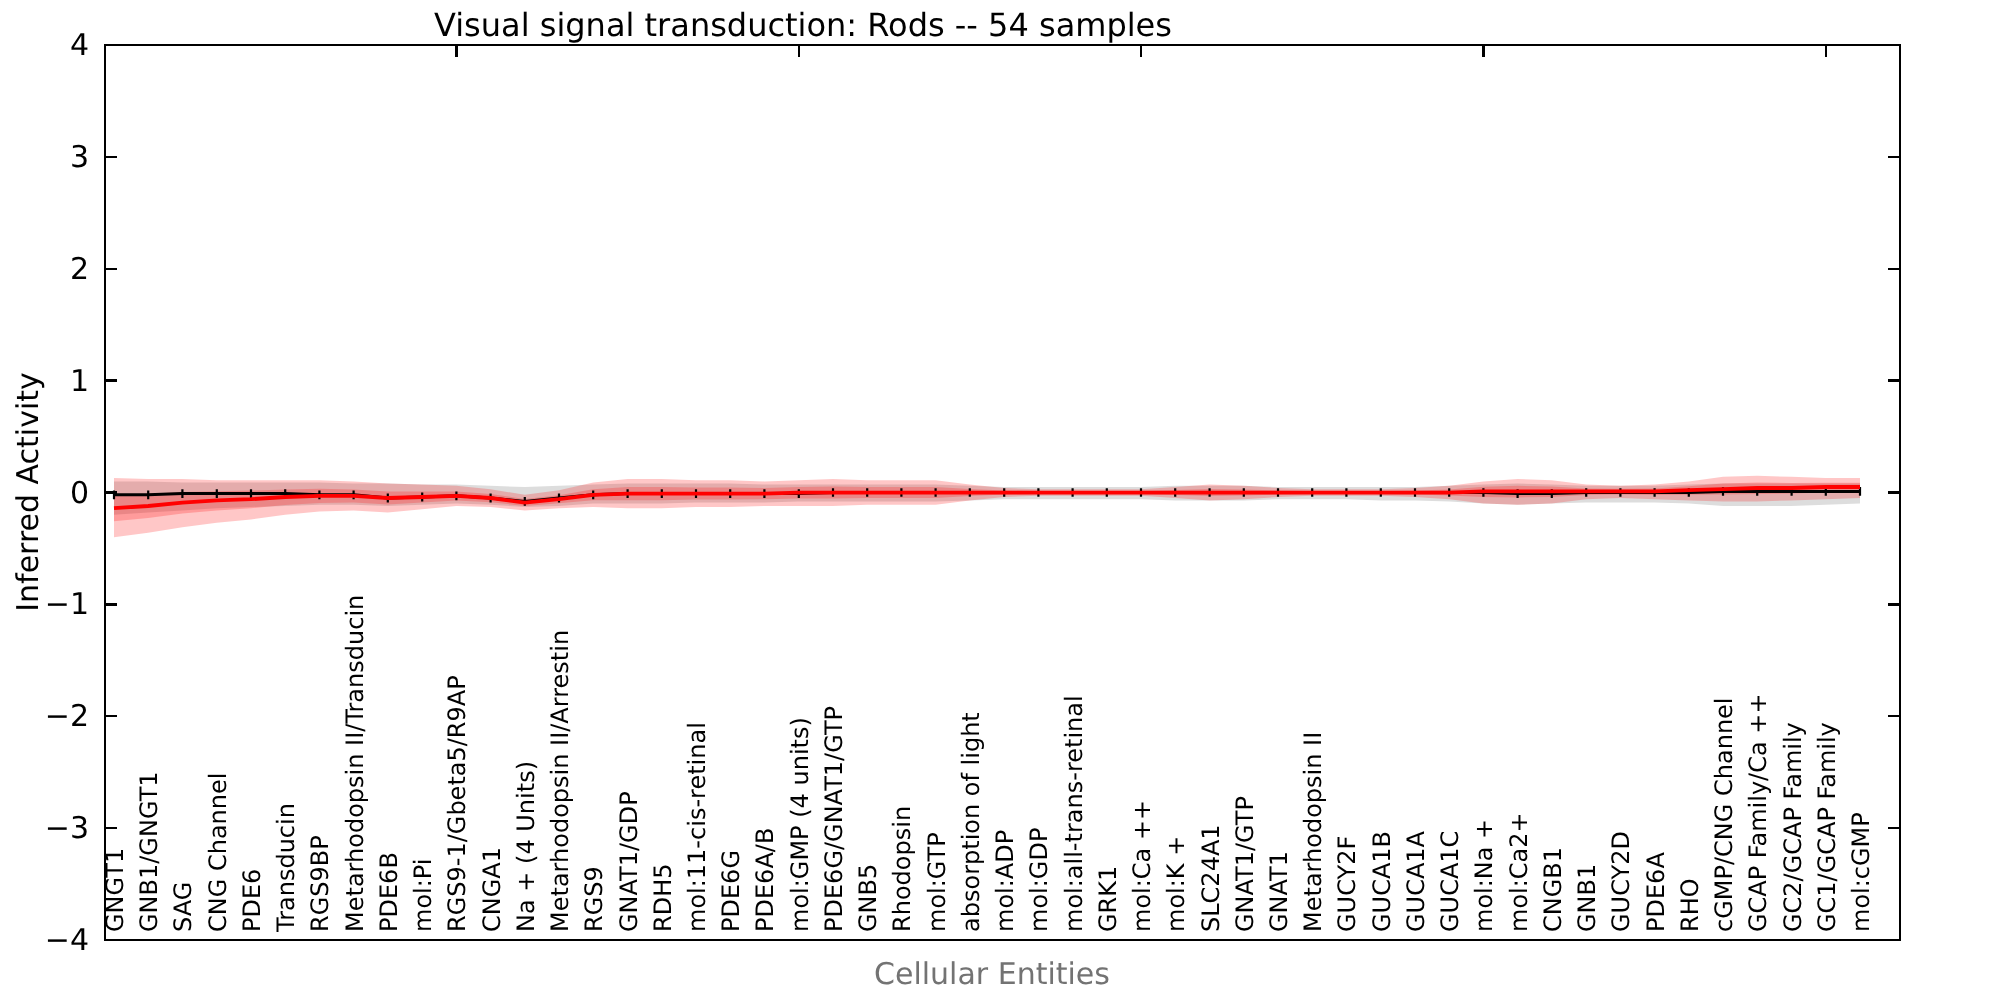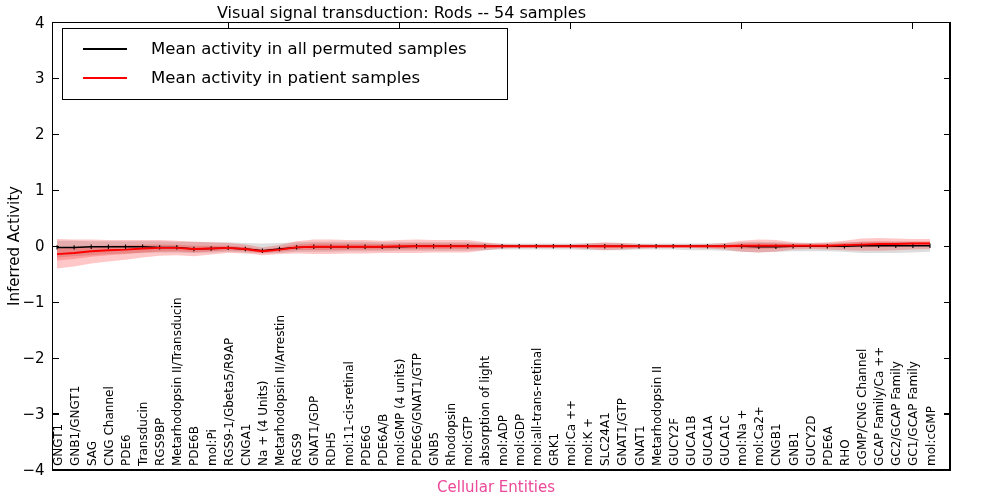--- a/index.html
+++ b/index.html
@@ -7,21 +7,21 @@
     position:relative;width:1000px;height:500px;background:#ffffff;
     font-family:"DejaVu Sans",sans-serif;color:#000;overflow:hidden;
   }
   .plot-svg{position:absolute;left:0;top:0;}
   .chart-title{
     position:absolute;top:3px;left:0;width:803px;text-align:center;
     font-size:16px;color:#000;
   }
   .x-axis-title{
     position:absolute;top:478px;left:0;width:992px;text-align:center;
-    font-size:15px;color:#ec4899;
+    font-size:15px;color:#737373;
   }
   .y-axis-title{
     position:absolute;left:14px;top:246px;white-space:nowrap;
     transform:translate(-50%,-50%) rotate(-90deg);font-size:15px;color:#000;
   }
   .legend{
     position:absolute;left:62px;top:28px;width:446px;background:#ffffff;
     border:1.6px solid #000;padding:5px 0 7px;z-index:2;box-sizing:border-box;
   }
   .legend-row{display:flex;align-items:center;height:29px;}
@@ -122,27 +122,17 @@
       <text transform="translate(848.9,466) rotate(-90)" font-size="12px" fill="#000" text-anchor="start">RHO</text>
       <text transform="translate(866.0,466) rotate(-90)" font-size="12px" fill="#000" text-anchor="start">cGMP/CNG Channel</text>
       <text transform="translate(883.1,466) rotate(-90)" font-size="12px" fill="#000" text-anchor="start">GCAP Family/Ca ++</text>
       <text transform="translate(900.3,466) rotate(-90)" font-size="12px" fill="#000" text-anchor="start">GC2/GCAP Family</text>
       <text transform="translate(917.4,466) rotate(-90)" font-size="12px" fill="#000" text-anchor="start">GC1/GCAP Family</text>
       <text transform="translate(934.5,466) rotate(-90)" font-size="12px" fill="#000" text-anchor="start">mol:cGMP</text>
     </svg>
 
   <div class="chart-title">Visual signal transduction: Rods -- 54 samples</div>
 
-  <div class="legend">
-    <div class="legend-row">
-      <span class="legend-swatch" style="border-top-color: rgb(0, 0, 0);"></span>
-      <span class="legend-label">Mean activity in all permuted samples</span>
-    </div>
-    <div class="legend-row">
-      <span class="legend-swatch" style="border-top-color: rgb(255, 0, 0);"></span>
-      <span class="legend-label">Mean activity in patient samples</span>
-    </div>
-  </div>
 
   <div class="y-axis-title">Inferred Activity</div>
   <div class="x-axis-title">Cellular Entities</div>
 
 </div>
 
 </body></html>

